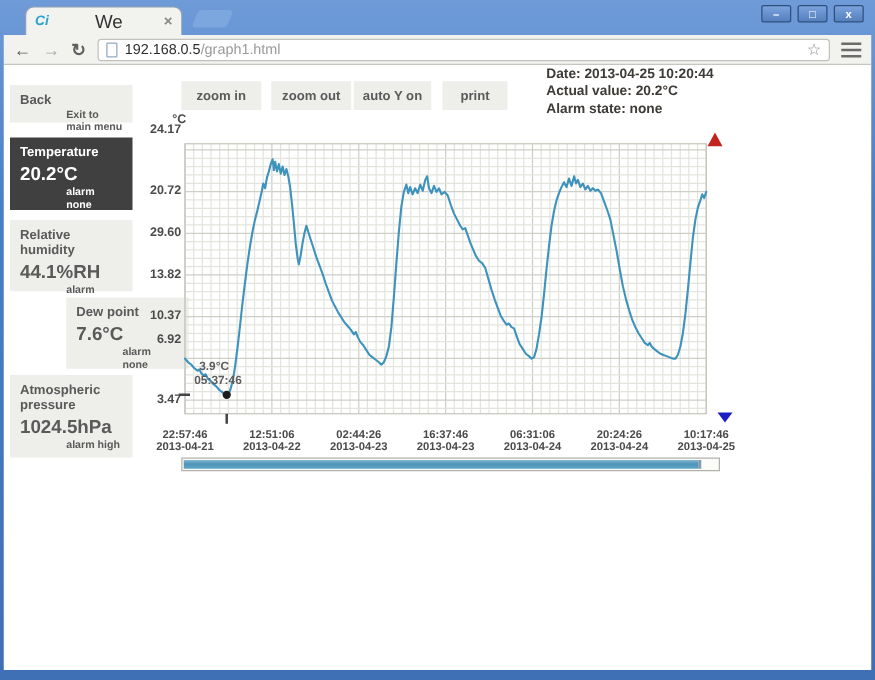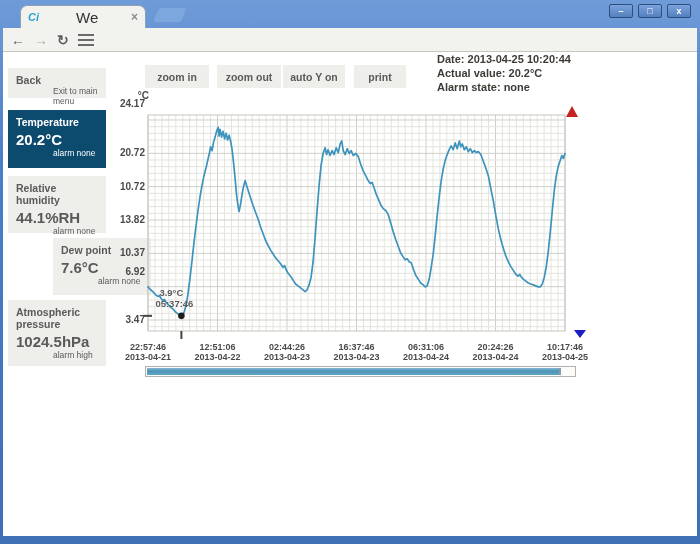--- a/index.html
+++ b/index.html
@@ -41,22 +41,22 @@
   .menu-icon::after { content:""; position:absolute; left:0; right:0; top:3px;
                       border-top:2px solid #6b6b6b; }
 
   
   .content { position:absolute; top:52px; left:3px; width:694px; height:484px; background:#fff; }
 
   .tile { position:absolute; left:5px; width:98px; background:#eeeeeb;
           color:#5a5a5a; padding:6px 8px; }
   .tile .t-label { font-weight:bold; font-size:10.5px; line-height:12px; }
   .tile .t-value { font-weight:bold; font-size:15px; margin-top:3px; line-height:17px; }
-  .tile .t-alarm { font-size:8.5px; font-weight:normal; line-height:10px;padding-left:37px; }
-  .tile.selected { background:#0c4a6e; color:#fff; }
+  .tile .t-alarm { font-size:8.5px; font-weight:bold; line-height:10px;padding-left:37px; }
+  .tile.selected { background:#404040; color:#fff; }
   .tile-back { top:16px; height:30px; }
   .tile-0 { top:58px;  height:58px; }
   .tile-1 { top:124px; height:57px; }
   .tile-2 { top:186px; height:57px;margin-left:45px; }
   .tile-3 { top:248px; height:66px; }
 
   .btn { position:absolute; top:13px; height:23px; background:#eeeeeb; border:none;
          color:#5a5a5a; font-weight:bold; font-size:10.5px;
          font-family:"Liberation Sans",sans-serif; cursor:pointer; }
   .btn-0 { left:142px; width:64px; }
@@ -99,20 +99,25 @@
       <div class="win-btn">–</div>
       <div class="win-btn">□</div>
       <div class="win-btn">x</div>
     </div>
   </div>
 
   <div class="toolbar">
     <span class="nav-icon">←</span>
     <span class="nav-icon disabled">→</span>
     <span class="nav-icon">↻</span>
+    <div class="omnibox">
+      <span class="page-icon"></span>
+      <span class="url"><span class="url-host">192.168.0.5</span><span class="url-path">/graph1.html</span></span>
+      <span class="star-icon">☆</span>
+    </div>
     <div class="menu-icon"></div>
   </div>
 
   <div class="content">
 
     <div class="tile tile-back">
       <div class="t-label">Back</div>
       <div class="t-alarm">Exit to main menu</div>
     </div>
 
@@ -251,21 +256,21 @@
         <circle cx="181.37681350725404" cy="315.8434521739129" r="3.3" fill="#1c1c1c"></circle>
         <text x="159.37681350725404" y="295.8434521739129" font-size="9.5" fill="#5c5c5c" font-weight="bold" font-family="Liberation Sans, sans-serif">3.9°C</text>
         <text x="155.37681350725404" y="306.8434521739129" font-size="9.5" fill="#5c5c5c" font-weight="bold" font-family="Liberation Sans, sans-serif">05:37:46</text>
         <polygon points="566,117 578,117 572,106" fill="#c42420"></polygon>
         <polygon points="574,330 586,330 580,338" fill="#1d1dc4"></polygon>
       </svg>
 
     <div id="y-labels">
         <div class="y-label" style="top: 46px;">24.17</div>
         <div class="y-label" style="top: 95.333px;">20.72</div>
-        <div class="y-label" style="top: 128.666px;">10.72</div>
+        <div class="y-label" style="top: 128.666px;">29.60</div>
         <div class="y-label" style="top: 161.999px;">13.82</div>
         <div class="y-label" style="top: 195.332px;">10.37</div>
         <div class="y-label" style="top: 214px;">6.92</div>
         <div class="y-label" style="top: 261.998px;">3.47</div>
       </div>
     <div id="x-labels">
         <div class="x-label" style="left: 109px;">
           <div>22:57:46</div>
           <div>2013-04-21</div>
         </div>

